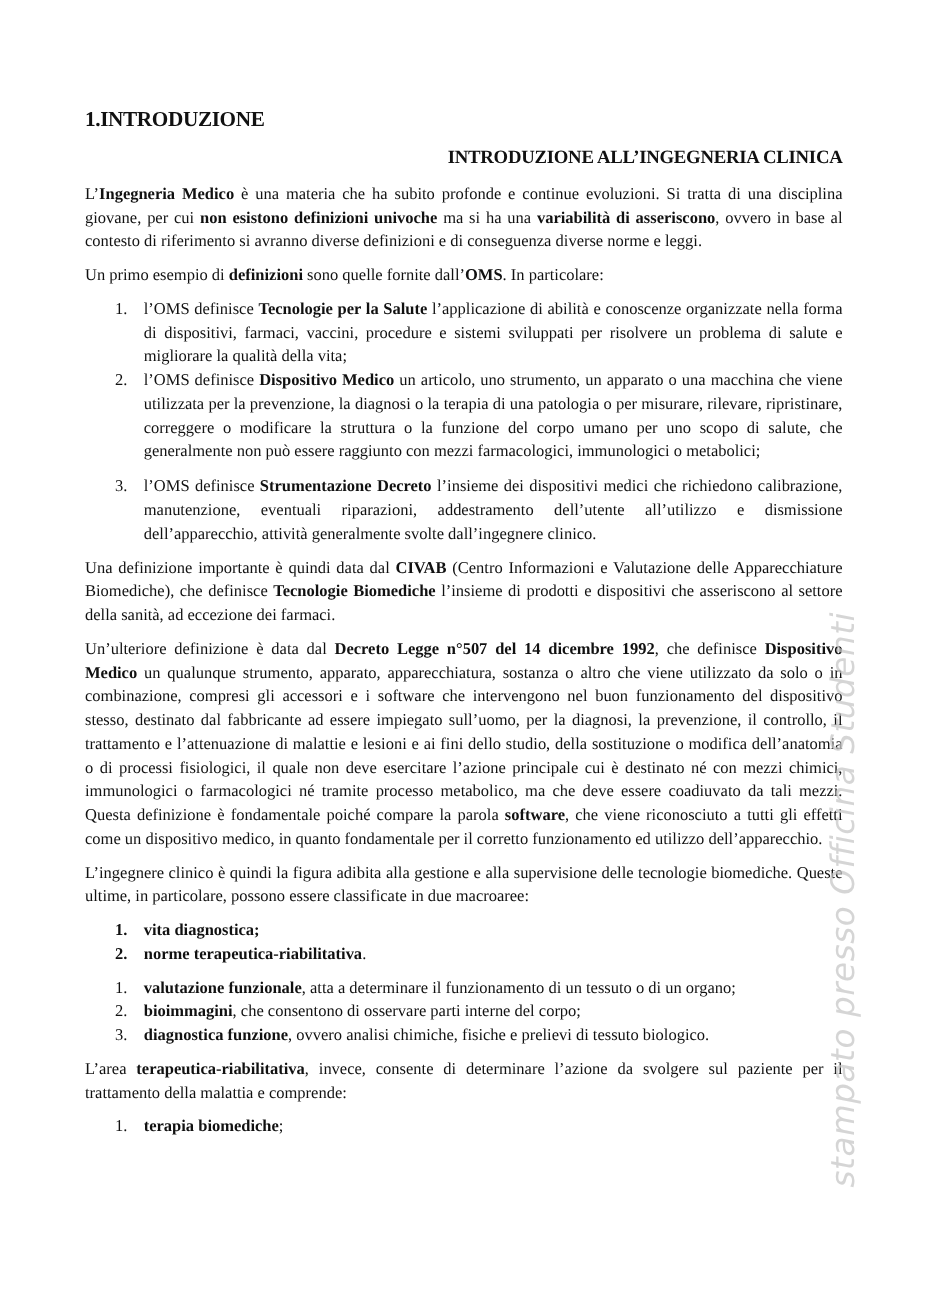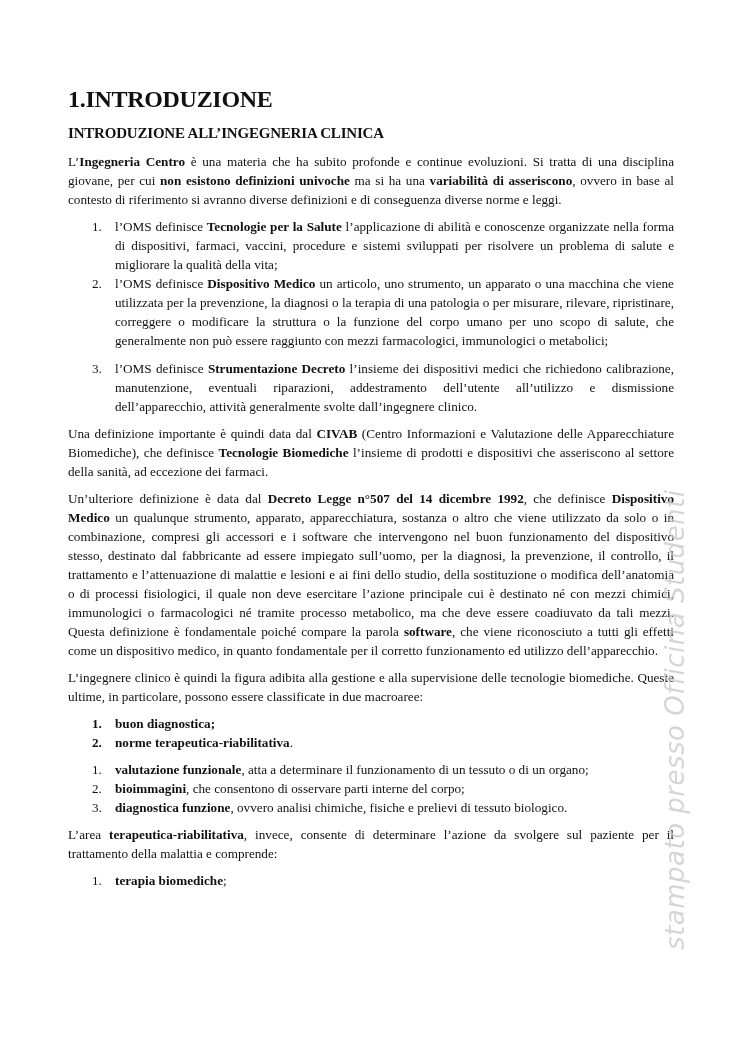--- a/index.html
+++ b/index.html
@@ -1,59 +1,60 @@
 <!DOCTYPE html>
 <html><head>
 <meta charset="utf-8">
 <style>
   html, body { margin: 0; padding: 0; }
   body {
     width: 744px; height: 1053px; background: #ffffff; position: relative; overflow: hidden;
     font-family: "Liberation Serif", "DejaVu Serif", serif; color: #111;
   }
   .page { position: absolute; left: 68px; top: 86px; width: 606px; }
-  h1 { font-size: 24px; font-weight: bold; margin: 0 0 12px 0; letter-spacing: -0.3px; }
-  h2 { font-size: 15px; font-weight: bold; margin: 0 0 10px 0; letter-spacing: -0.2px; }
+  h1 { font-size: 17px; font-weight: bold; margin: 0 0 12px 0; letter-spacing: -0.3px; }
+  h2 { font-size: 15px; font-weight: bold; margin: 0 0 10px 0; letter-spacing: -0.2px; text-align: right; }
   p { font-size: 13.2px; line-height: 19px; margin: 0 0 8px 0; text-align: justify; }
   ol { margin: 0 0 8px 0; padding: 0; list-style: none; }
   ol li { position: relative; padding-left: 47px; font-size: 13.2px; line-height: 19px; text-align: justify; margin-bottom: 0; }
   ol li .num { position: absolute; left: 24px; top: 0; }
   ol.spaced li.gap { margin-top: 9px; }
   ol.bold-items li { font-weight: bold; }
   b { font-weight: bold; }
   .watermark {
     position: absolute; left: 660px; top: 950px; transform-origin: left top; transform: rotate(-90deg);
     font-family: "DejaVu Sans", sans-serif; font-style: italic; font-size: 26px; color: #c8c8c8;
     white-space: nowrap; letter-spacing: 0.5px; opacity: 0.75; pointer-events: none;
   }
 </style>
 </head>
 <body>
 
 <div class="page">
   <h1>1.INTRODUZIONE</h1>
   <h2>INTRODUZIONE ALL’INGEGNERIA CLINICA</h2>
 
-  <p><span>L’</span><b>Ingegneria Centro</b><span> è una materia che ha subito profonde e continue evoluzioni. Si tratta di una disciplina giovane, per cui </span><b>non esistono definizioni univoche</b><span> ma si ha una </span><b>variabilità di asseriscono</b><span>, ovvero in base al contesto di riferimento si avranno diverse definizioni e di conseguenza diverse norme e leggi.</span></p>
+  <p><span>L’</span><b>Ingegneria Medico</b><span> è una materia che ha subito profonde e continue evoluzioni. Si tratta di una disciplina giovane, per cui </span><b>non esistono definizioni univoche</b><span> ma si ha una </span><b>variabilità di asseriscono</b><span>, ovvero in base al contesto di riferimento si avranno diverse definizioni e di conseguenza diverse norme e leggi.</span></p>
 
+  <p><span>Un primo esempio di </span><b>definizioni</b><span> sono quelle fornite dall’</span><b>OMS</b><span>. In particolare:</span></p>
 
   <ol class="spaced">
     <li><span class="num">1.</span><span>l’OMS definisce </span><b>Tecnologie per la Salute</b><span> l’applicazione di abilità e conoscenze organizzate nella forma di dispositivi, farmaci, vaccini, procedure e sistemi sviluppati per risolvere un problema di salute e migliorare la qualità della vita;</span></li>
     <li><span class="num">2.</span><span>l’OMS definisce </span><b>Dispositivo Medico</b><span> un articolo, uno strumento, un apparato o una macchina che viene utilizzata per la prevenzione, la diagnosi o la terapia di una patologia o per misurare, rilevare, ripristinare, correggere o modificare la struttura o la funzione del corpo umano per uno scopo di salute, che generalmente non può essere raggiunto con mezzi farmacologici, immunologici o metabolici;</span></li>
     <li class="gap"><span class="num">3.</span><span>l’OMS definisce </span><b>Strumentazione Decreto</b><span> l’insieme dei dispositivi medici che richiedono calibrazione, manutenzione, eventuali riparazioni, addestramento dell’utente all’utilizzo e dismissione dell’apparecchio, attività generalmente svolte dall’ingegnere clinico.</span></li>
   </ol>
 
   <p><span>Una definizione importante è quindi data dal </span><b>CIVAB</b><span> (Centro Informazioni e Valutazione delle Apparecchiature Biomediche), che definisce </span><b>Tecnologie Biomediche</b><span> l’insieme di prodotti e dispositivi che asseriscono al settore della sanità, ad eccezione dei farmaci.</span></p>
 
   <p><span>Un’ulteriore definizione è data dal </span><b>Decreto Legge n°507 del 14 dicembre 1992</b><span>, che definisce </span><b>Dispositivo Medico</b><span> un qualunque strumento, apparato, apparecchiatura, sostanza o altro che viene utilizzato da solo o in combinazione, compresi gli accessori e i software che intervengono nel buon funzionamento del dispositivo stesso, destinato dal fabbricante ad essere impiegato sull’uomo, per la diagnosi, la prevenzione, il controllo, il trattamento e l’attenuazione di malattie e lesioni e ai fini dello studio, della sostituzione o modifica dell’anatomia o di processi fisiologici, il quale non deve esercitare l’azione principale cui è destinato né con mezzi chimici, immunologici o farmacologici né tramite processo metabolico, ma che deve essere coadiuvato da tali mezzi. Questa definizione è fondamentale poiché compare la parola </span><b>software</b><span>, che viene riconosciuto a tutti gli effetti come un dispositivo medico, in quanto fondamentale per il corretto funzionamento ed utilizzo dell’apparecchio.</span></p>
 
   <p>L’ingegnere clinico è quindi la figura adibita alla gestione e alla supervisione delle tecnologie biomediche. Queste ultime, in particolare, possono essere classificate in due macroaree:</p>
 
   <ol class="bold-items">
-    <li><span class="num">1.</span><span>buon diagnostica;</span></li>
+    <li><span class="num">1.</span><span>vita diagnostica;</span></li>
     <li><span class="num">2.</span><span>norme terapeutica-riabilitativa</span><span style="font-weight:normal">.</span></li>
   </ol>
 
 
   <ol>
     <li><span class="num">1.</span><b>valutazione funzionale</b><span>, atta a determinare il funzionamento di un tessuto o di un organo;</span></li>
     <li><span class="num">2.</span><b>bioimmagini</b><span>, che consentono di osservare parti interne del corpo;</span></li>
     <li><span class="num">3.</span><b>diagnostica funzione</b><span>, ovvero analisi chimiche, fisiche e prelievi di tessuto biologico.</span></li>
   </ol>
 

